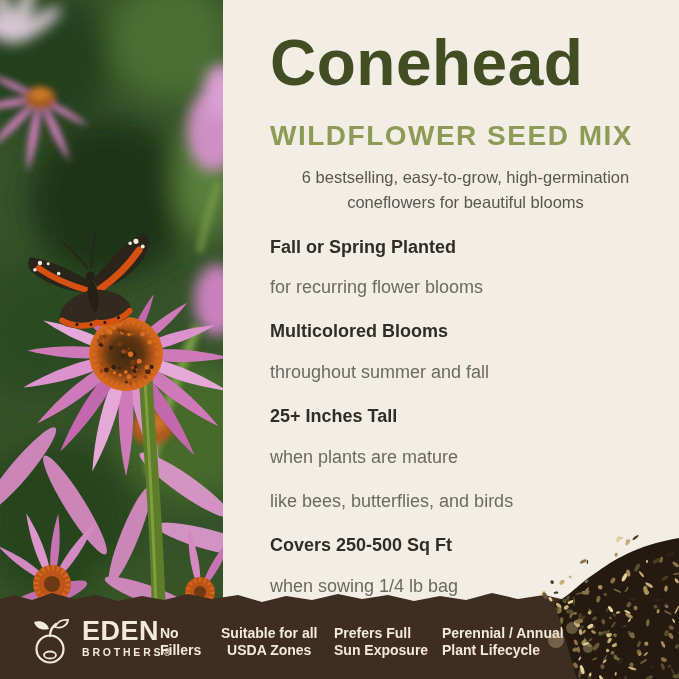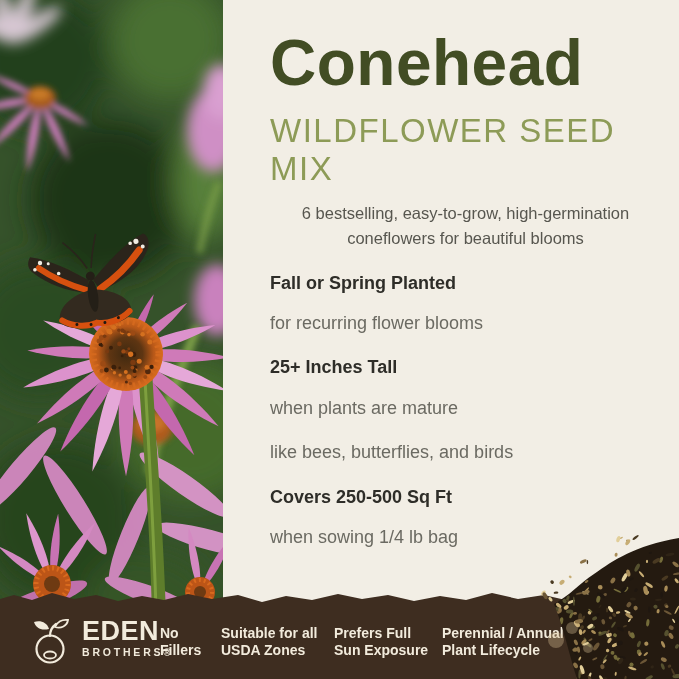--- a/index.html
+++ b/index.html
@@ -21,22 +21,22 @@
   
   .content{
     position:absolute; left:223px; top:0; width:456px; height:600px;
     padding:30px 18px 0 47px; z-index:1;
   }
   h1.title{
     margin:0; font-size:64px; line-height:1.05; font-weight:bold;
     letter-spacing:.5px; color:var(--title-green);
   }
   .tagline{
-    margin-top:15px; font-size:33px; letter-spacing:1.5px;
-    color:var(--tagline-olive); font-weight:400;
+    margin-top:23px; font-size:28px; letter-spacing:1.5px;
+    color:var(--tagline-olive); font-weight:700;
   }
   .desc{
     margin-top:13px; font-size:16.5px; line-height:1.5;
     color:var(--text-gray);
     text-align:center;
   }
   .feature{margin-top:21px;}
   .feature:first-of-type{margin-top:19px;}
   .feature .f-head{
     font-size:18px; font-weight:bold; color:var(--heading-dark); line-height:1.3;
@@ -53,21 +53,21 @@
   .logo{position:absolute; left:26px; top:50%; transform:translateY(-50%);
     display:flex; }
   .brand-text{margin-left:8px; color:var(--footer-text); line-height:1;}
   .brand-name{font-size:27px; font-weight:bold; letter-spacing:.5px;}
   .brand-sub{font-size:10.5px; letter-spacing:2.8px; margin-top:2px; font-weight:bold;}
   .badge{
     position:absolute; top:50%; transform:translateY(-50%);
     color:var(--footer-text); font-size:14px; font-weight:bold; line-height:1.25;
     white-space:nowrap;
   }
-  .badge-0{left:160px;} .badge-1{left:221px;} .badge-2{left:334px;} .badge-3{left:442px;}
+  .badge-0{left:160px;} .badge-1{left:221px;text-align:center;} .badge-2{left:334px;} .badge-3{left:442px;}
   
   .seeds{position:absolute; right:0; bottom:0; z-index:3; display:block; pointer-events:none;}
 </style>
 </head>
 <body>
 
 <div class="canvas">
 
   <svg class="photo" width="223" height="679" viewBox="0 0 223 679">
     <defs>
@@ -282,20 +282,24 @@
   </svg>
 
   <main class="content">
     <h1 class="title">Conehead</h1>
     <div class="tagline">WILDFLOWER SEED MIX</div>
     <p class="desc"><span>6 bestselling, easy-to-grow, high-germination</span><br><span>coneflowers for beautiful blooms</span></p>
 
     <div class="feature">
       <div class="f-head">Fall or Spring Planted</div>
       <div class="f-detail">for recurring flower blooms</div>
+    </div>
+    <div class="feature">
+      <div class="f-head">Multicolored Blooms</div>
+      <div class="f-detail">throughout summer and fall</div>
     </div>
     <div class="feature">
       <div class="f-head">25+ Inches Tall</div>
       <div class="f-detail">when plants are mature</div>
     </div>
     <div class="feature">
       <div class="f-detail">like bees, butterflies, and birds</div>
     </div>
     <div class="feature">
       <div class="f-head">Covers 250-500 Sq Ft</div>

